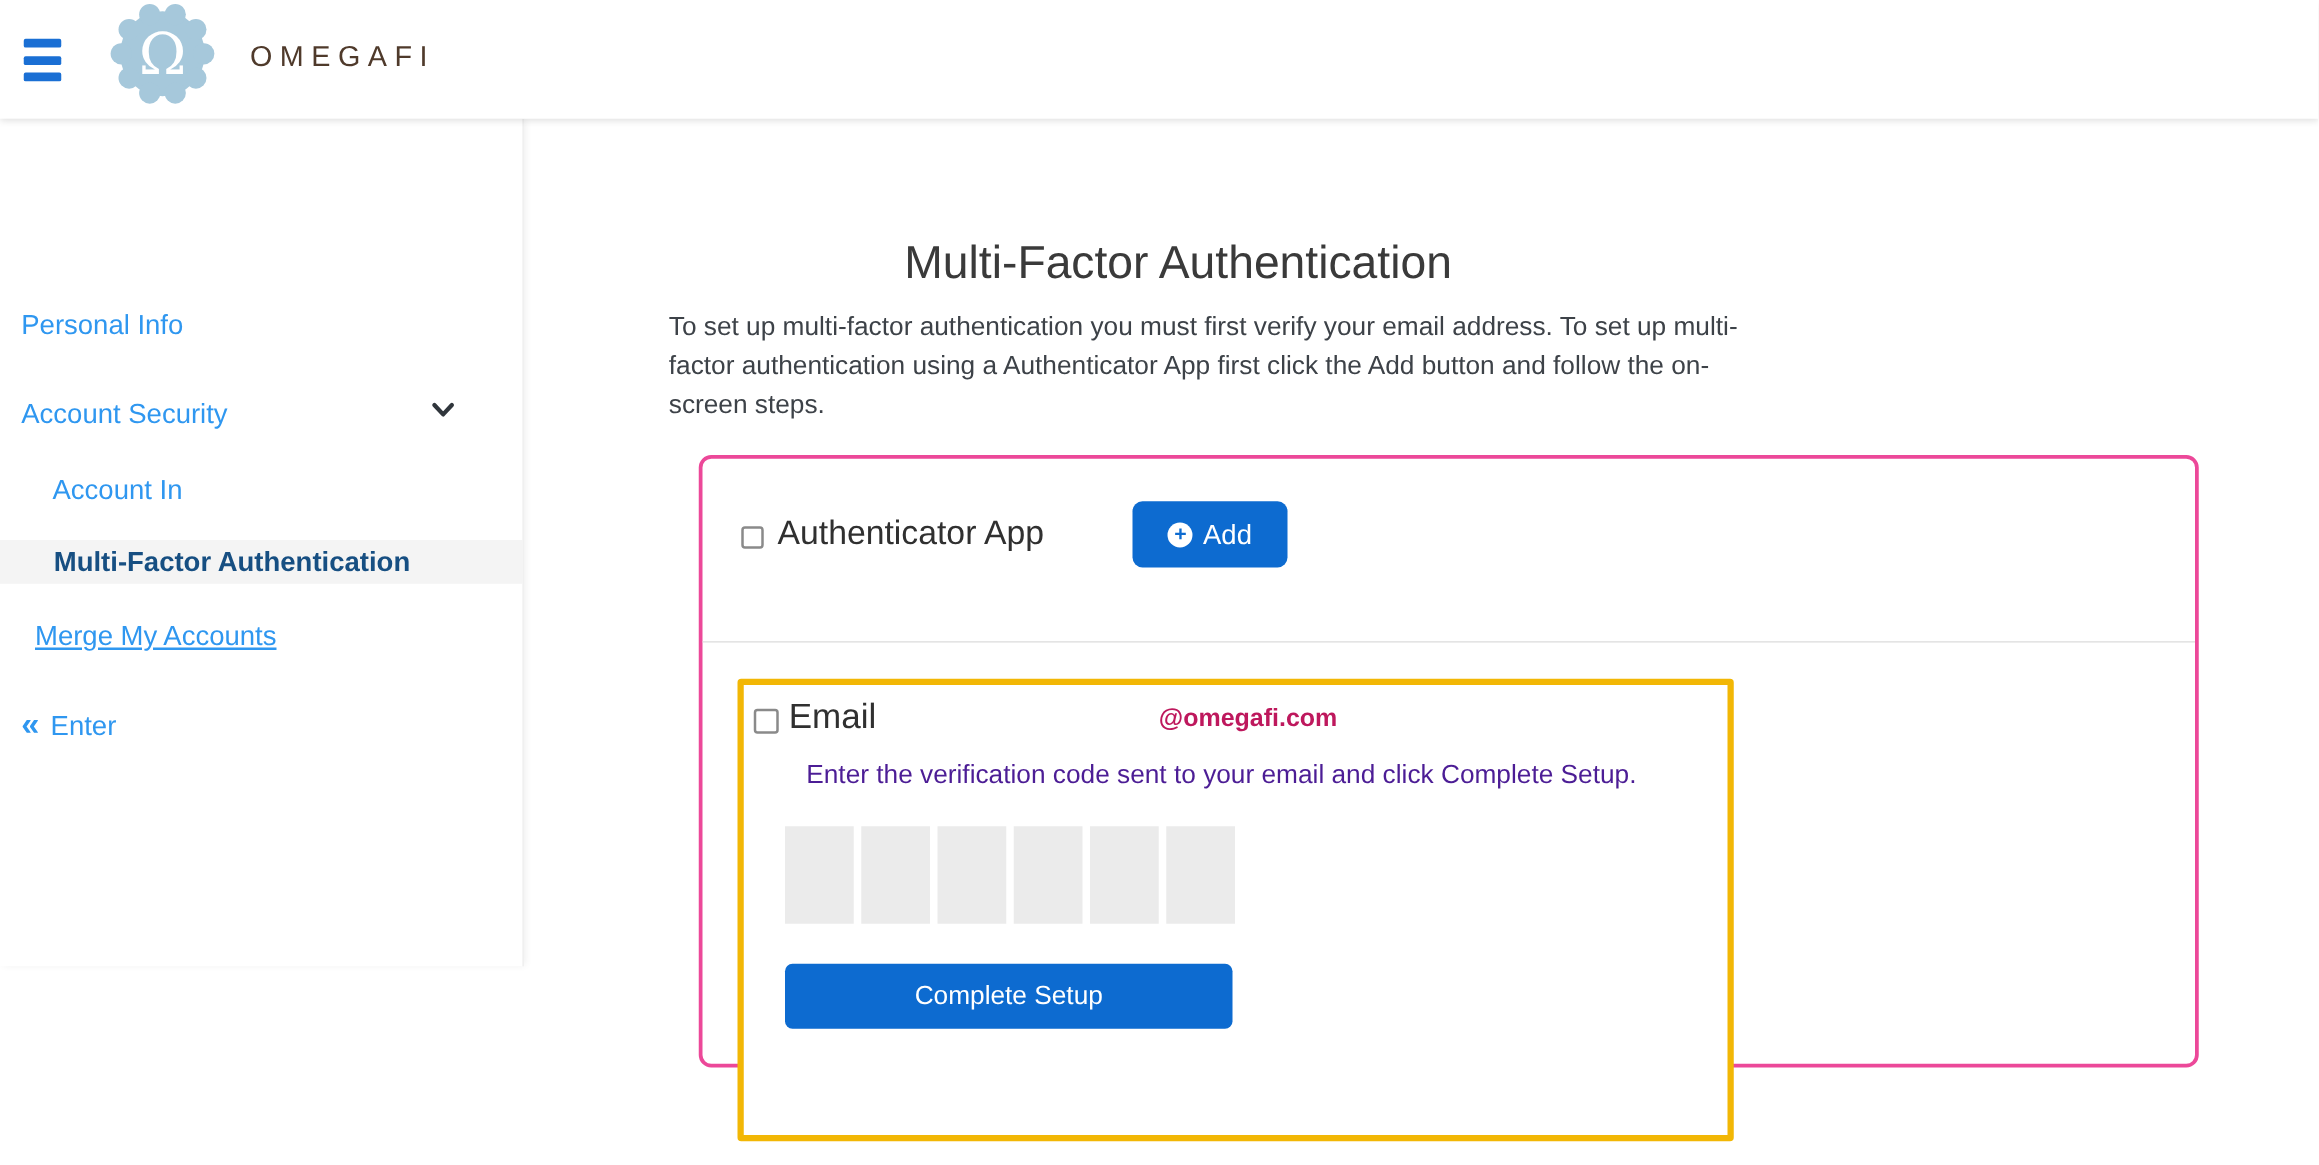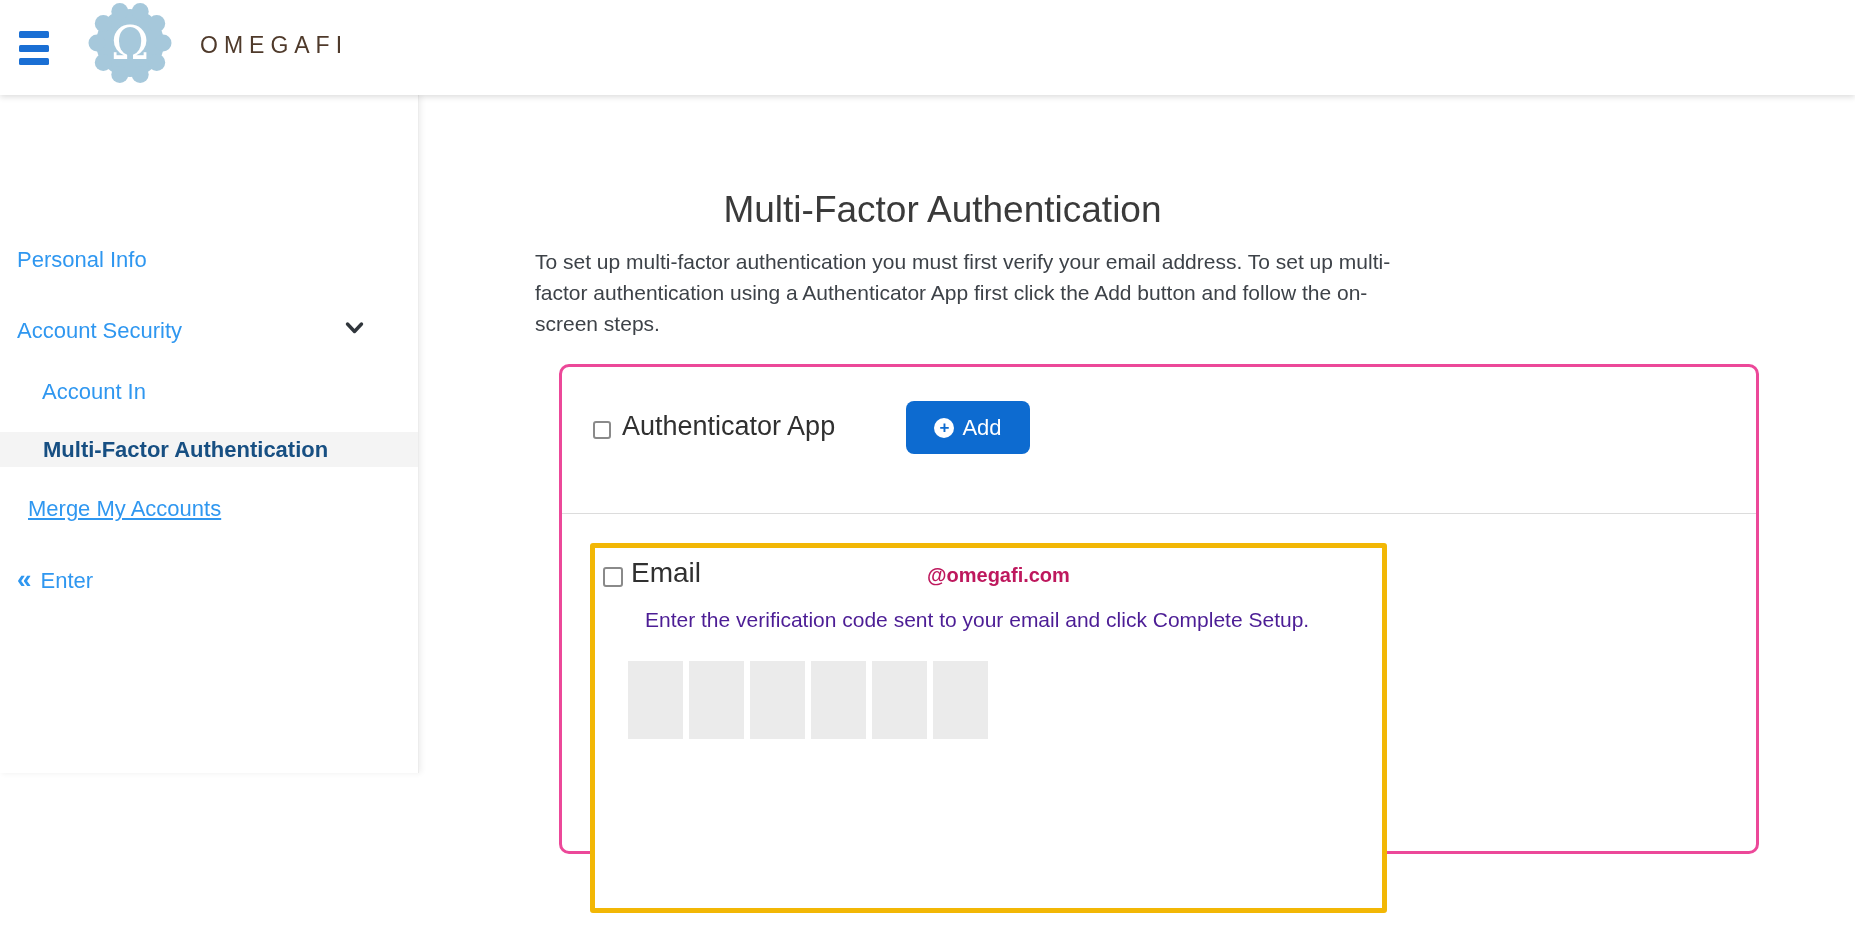--- a/index.html
+++ b/index.html
@@ -146,18 +146,19 @@
 
         <div class="code-row">
           <div class="code-box"></div>
           <div class="code-box"></div>
           <div class="code-box"></div>
           <div class="code-box"></div>
           <div class="code-box"></div>
           <div class="code-box"></div>
         </div>
 
+        <button class="complete-btn">Complete Setup</button>
       </div>
 
     </section>
   </main>
 
 </div>
 
 </body></html>

